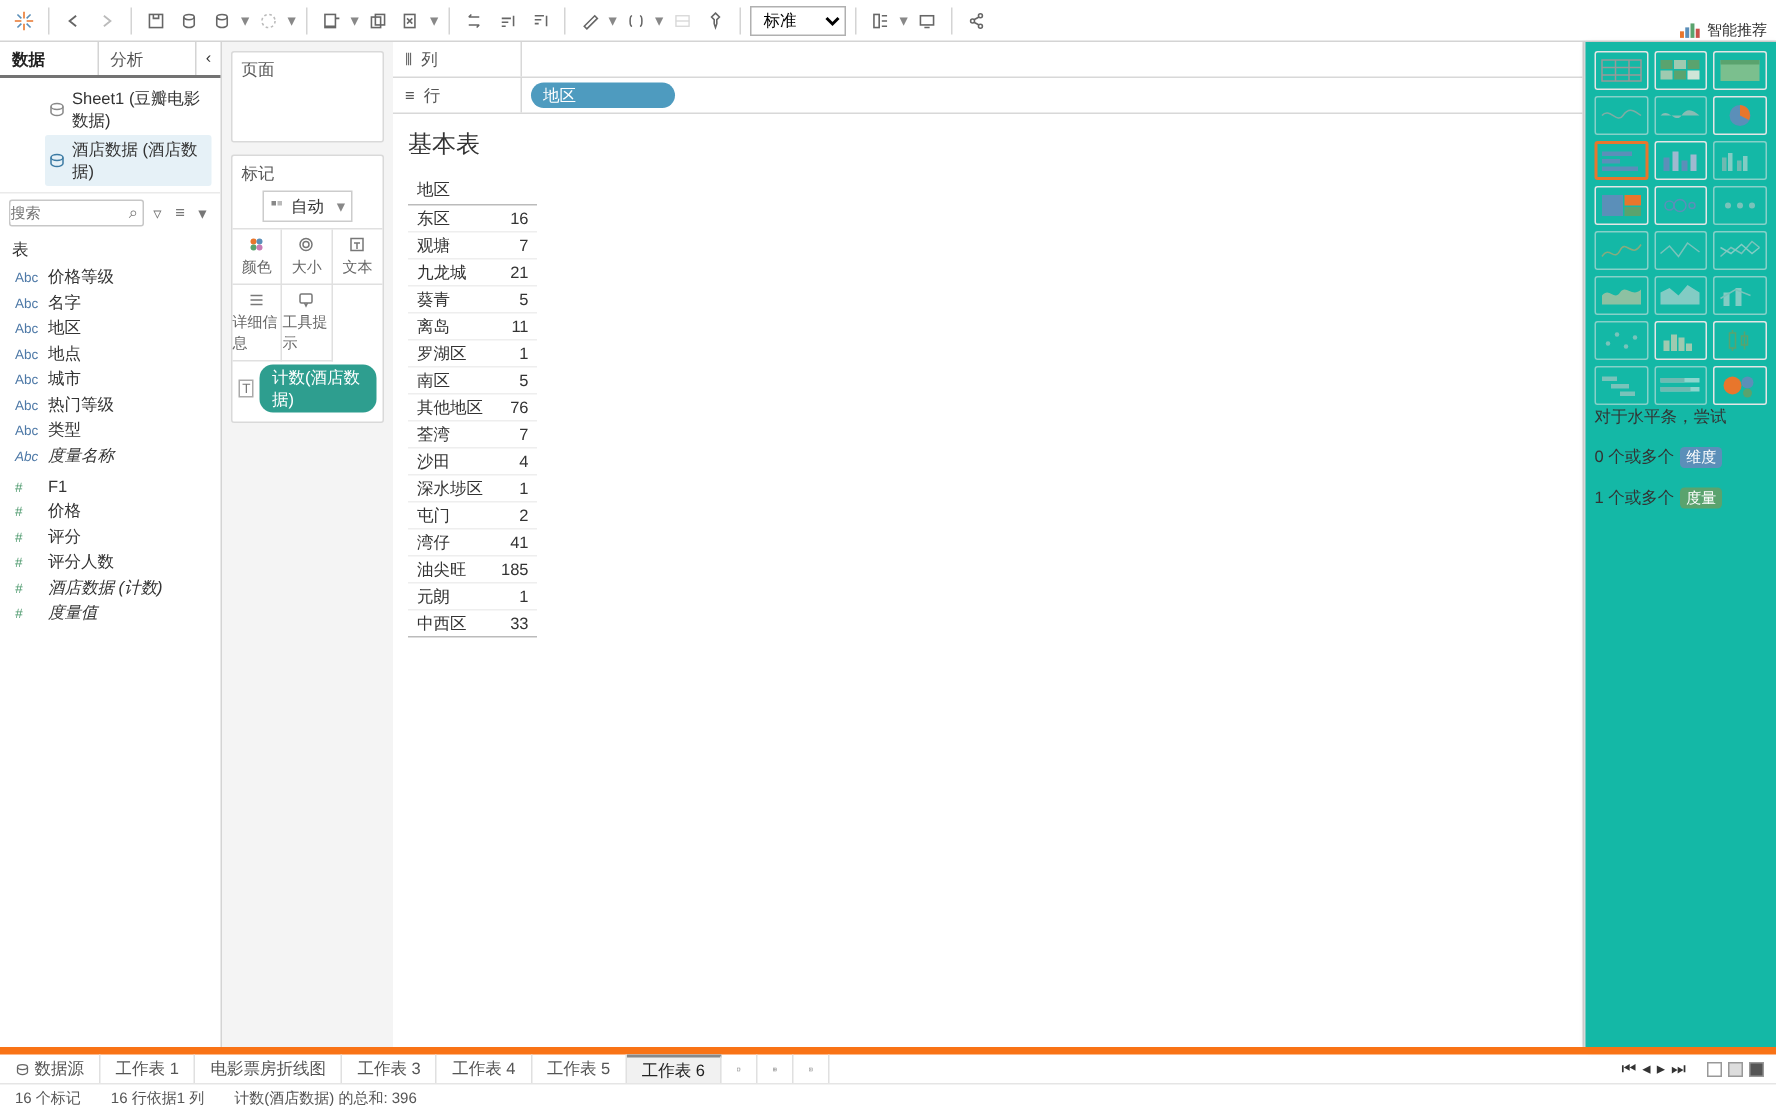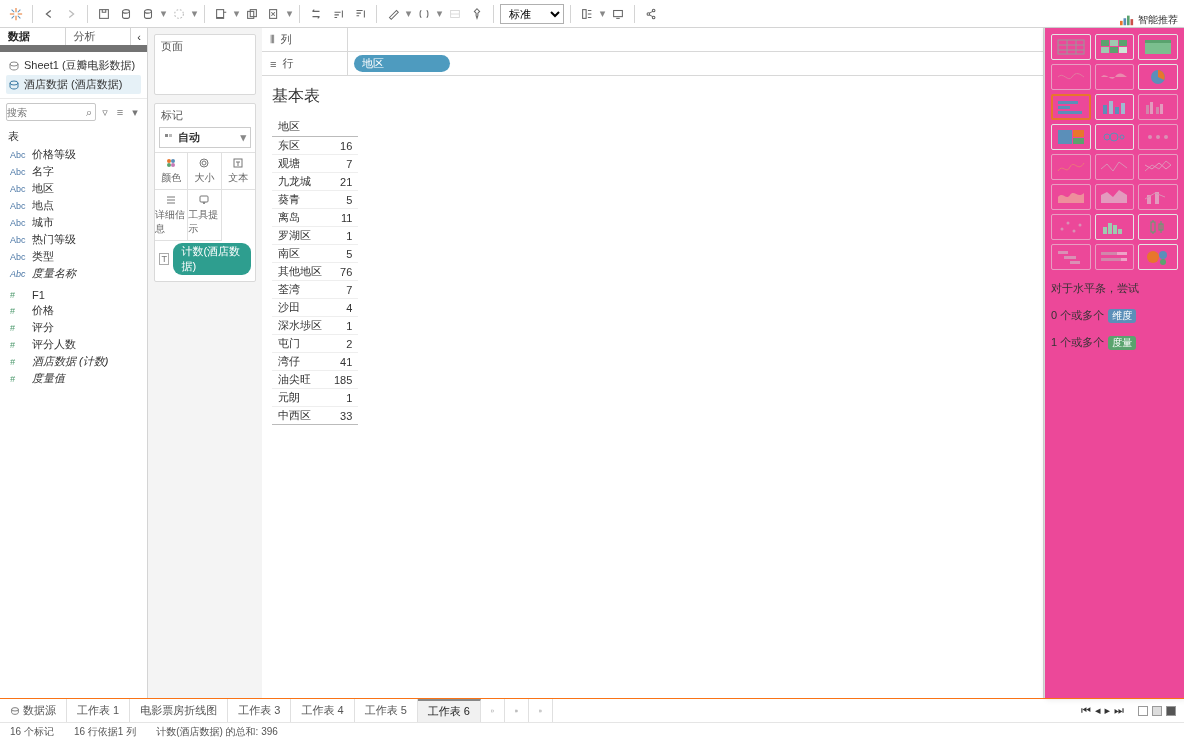--- a/index.html
+++ b/index.html
@@ -7,74 +7,74 @@
 .toolbar { height: 28px; border-bottom: 1px solid #d4d4d4; display: flex; align-items: center; padding: 0 6px; gap: 2px; }
 .tb-btn { width: 20px; height: 20px; display: flex; align-items: center; justify-content: center; color: #5a5a5a; border-radius: 2px; cursor: pointer; }
 .tb-btn svg { width: 14px; height: 14px; }
 .tb-sep { width: 1px; height: 18px; background: #d4d4d4; margin: 0 4px; }
 .tb-drop { width: 7px; display: flex; align-items: center; justify-content: center; color: #888; }
 .tb-select { height: 20px; font-size: 11px; border: 1px solid #b0b0b0; padding: 0 16px 0 4px; background: #fff; }
 .smart-rec { margin-left: auto; display: flex; align-items: center; gap: 4px; font-size: 10px; cursor: pointer; margin-top: 12px; }
 .smart-rec-icon { width: 14px; height: 12px; }
 .main { flex: 1; display: flex; min-height: 0; }
 .left-pane { width: 148px; border-right: 1px solid #d4d4d4; display: flex; flex-direction: column; background: #fff; }
-.lp-tabs { display: flex; height: 24px; border-bottom: 7px solid #737373; }
+.lp-tabs { display: flex; height: 24px; border-bottom: 2px solid #737373; }
 .lp-tab { flex: 1; display: flex; align-items: center; padding: 0 8px; font-size: 11px; color: #555; cursor: pointer; border-right: 1px solid #d4d4d4; }
 .lp-tab.active { font-weight: 600; color: #222; }
 .lp-collapse { width: 16px; display: flex; align-items: center; justify-content: center; cursor: pointer; }
-.ds-list { padding: 4px 6px; }
+.ds-list { padding: 4px 6px; margin-left: 24px; }
 .ds-item { display: flex; align-items: center; gap: 4px; padding: 2px 2px; font-size: 11px; cursor: pointer; border-radius: 2px; }
 .ds-item.active { background: #e6f1f7; }
 .ds-icon { width: 12px; height: 10px; flex-shrink: 0; }
 .search-row { display: flex; align-items: center; gap: 3px; padding: 4px 6px; border-top: 1px solid #eaeaea; }
 .search-box { flex: 1; display: flex; align-items: center; border: 1px solid #c7c7c7; border-radius: 2px; height: 18px; padding: 0 0; }
 .search-box input { flex: 1; border: none; outline: none; font-size: 10px; width: 100%; }
 .mini-icon { width: 12px; height: 12px; display: flex; align-items: center; justify-content: center; color: #777; cursor: pointer; }
 .section-hdr { padding: 4px 8px 2px; font-size: 11px; color: #333; }
 .field-list { padding: 0 0 6px 6px; }
 .field { display: flex; align-items: center; gap: 4px; padding: 1px 4px; font-size: 11px; cursor: pointer; }
 .field .ficon { width: 18px; font-size: 9px; color: #4e79a7; text-align: left; }
 .field.measure .ficon { color: #4e9a6e; }
 .field.italic { font-style: italic; }
 .mid-pane { width: 114px; display: flex; flex-direction: column; gap: 8px; padding: 6px; background: #f4f4f4; }
 .card { background: #fff; border: 1px solid #d9d9d9; border-radius: 2px; }
 .card-hdr { font-size: 11px; padding: 4px 6px; color: #555; }
 .card-body { min-height: 36px; }
-.marks-type { display: flex; align-items: center; gap: 4px; border: 1px solid #ccc; margin: 0 4px 4px; padding: 2px 4px; font-size: 11px; cursor: pointer; font-weight: bold; }
+.marks-type { display: flex; align-items: center; gap: 4px; border: 1px solid #ccc; margin: 0 20px 4px; padding: 2px 4px; font-size: 11px; cursor: pointer; }
 .marks-grid { display: grid; grid-template-columns: repeat(3,1fr); border-top: 1px solid #e0e0e0; }
 .marks-cell { display: flex; flex-direction: column; align-items: center; justify-content: center; gap: 2px; padding: 4px 0; border-right: 1px solid #e0e0e0; border-bottom: 1px solid #e0e0e0; cursor: pointer; font-size: 10px; color: #666; }
 .marks-cell:nth-child(3n){ border-right: none; }
 .marks-cell svg { width: 12px; height: 12px; }
 .pill { background: #2e9e8f; color: #fff; border-radius: 9px; padding: 1px 8px; font-size: 11px; display: inline-flex; align-items: center; gap: 4px; }
 .pill.blue { background: #4e9bbf; }
 .pill-row { display: flex; align-items: center; gap: 4px; padding: 2px 4px 6px; }
 .pill-pre { width: 12px; height: 12px; border: 1px solid #aaa; display: flex; align-items: center; justify-content: center; font-size: 9px; color: #777; }
 .canvas-pane { flex: 1; display: flex; flex-direction: column; border-right: 1px solid #d4d4d4; }
 .shelf { height: 24px; border-bottom: 1px solid #d8d8d8; display: flex; align-items: center; }
 .shelf-label { width: 86px; padding-left: 8px; display: flex; align-items: center; gap: 6px; font-size: 11px; color: #555; border-right: 1px solid #d8d8d8; height: 100%; }
 .shelf-body { flex: 1; display: flex; align-items: center; padding: 0 6px; gap: 4px; }
 .shelf .pill { min-width: 96px; justify-content: flex-start; }
 .viz { flex: 1; padding: 10px 10px; overflow: auto; }
 .viz-title { font-size: 16px; font-weight: 400; margin-bottom: 10px; }
 .viz-table { border-collapse: collapse; }
 .viz-table th { font-weight: 400; text-align: left; padding: 2px 6px; border-bottom: 1px solid #bbb; font-size: 11px; }
 .viz-table td { padding: 1px 6px; font-size: 11px; border-bottom: 1px solid #eee; }
 .viz-table td.num { text-align: right; }
 .viz-table tr:last-child td { border-bottom: 1px solid #bbb; }
-.right-pane { width: 140px; padding: 6px; background: #ec4899; display: flex; flex-direction: column; gap: 11px; border-left: 1px solid #d8d8d8; box-shadow: -1px 0 3px rgba(0,0,0,.05), 2px 2px 6px rgba(0,0,0,.08); }
+.right-pane { width: 128px; padding: 6px; background: #14b8a6; display: flex; flex-direction: column; gap: 0; border-left: 1px solid #d8d8d8; box-shadow: -1px 0 3px rgba(0,0,0,.05), 2px 2px 6px rgba(0,0,0,.08); }
 .showme-grid { display: grid; grid-template-columns: repeat(3,1fr); gap: 4px; }
 .sm-cell { height: 26px; border: 1px solid #e5e5e5; border-radius: 2px; cursor: pointer; display: flex; align-items: center; justify-content: center; opacity: .55; }
 .sm-cell.enabled { opacity: 1; }
 .sm-cell.selected { border: 2px solid #e8762c; opacity: 1; }
 .sm-cell svg { width: 30px; height: 20px; }
 .sm-hint { font-size: 11px; color: #333; }
 .sm-req { display: flex; align-items: center; gap: 4px; font-size: 11px; margin-top: 12px; }
 .chip { background: #5aa36e; color: #fff; border-radius: 3px; padding: 0 4px; font-size: 10px; }
 .chip.dim { background: #5b8fb9; }
-.bottom-tabs { height: 24px; border-top: 1px solid #f97316; display: flex; align-items: stretch; }
+.bottom-tabs { height: 24px; border-top: 5px solid #f97316; display: flex; align-items: stretch; }
 .bt-item { display: flex; align-items: center; padding: 0 10px; font-size: 11px; border-right: 1px solid #e0e0e0; cursor: pointer; color: #555; }
 .bt-item.active { background: #f1f1f1; color: #222; border-top: 2px solid #888; }
 .bt-icon { width: 24px; justify-content: center; }
 .bt-spacer { flex: 1; }
 .bt-view { display: flex; align-items: center; gap: 4px; padding: 0 8px; }
 .bt-view .box { width: 10px; height: 10px; border: 1px solid #999; }
 .status { height: 18px; border-top: 1px solid #e5e5e5; display: flex; align-items: center; gap: 20px; padding: 0 10px; font-size: 10px; color: #555; }
 </style>
 </head>
 <body>

